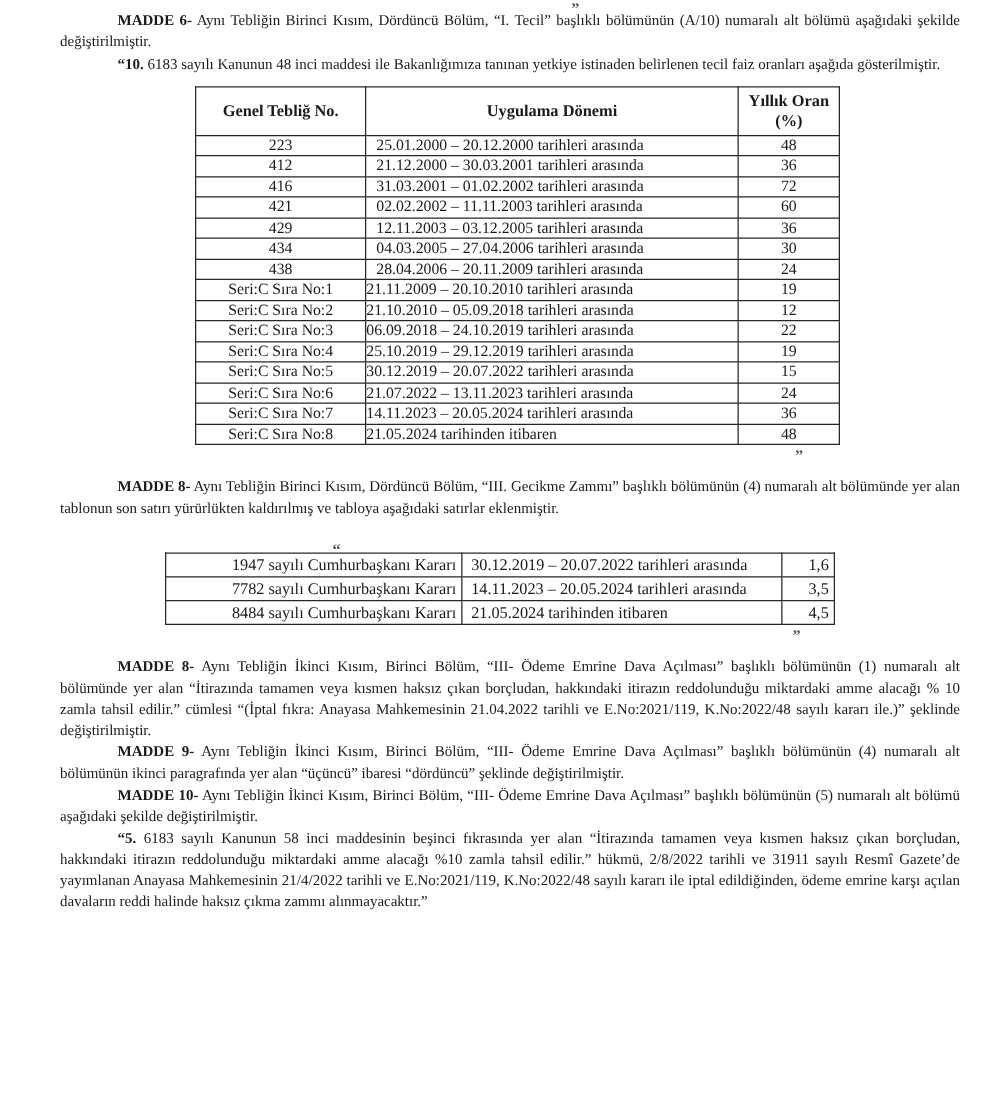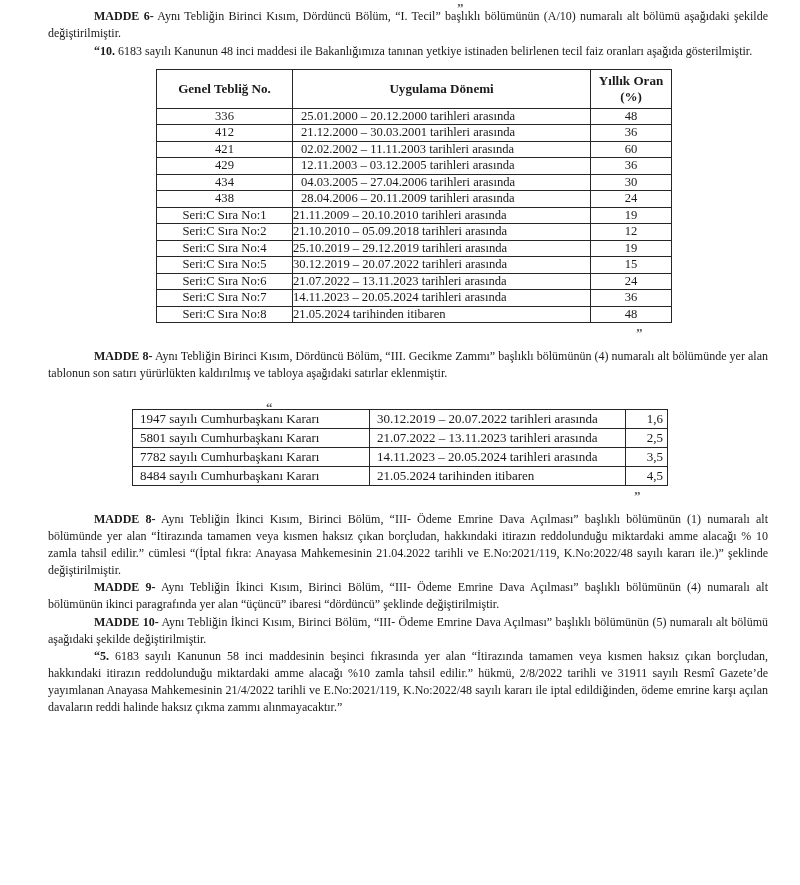--- a/index.html
+++ b/index.html
@@ -100,21 +100,21 @@
     padding: 3px 3px;
   }
   table.t1 .c-no   { width: 136px; text-align: center; }
   table.t1 .c-per  { width: 303px; text-align: center; }
   table.t1 .c-rate { width: 77px;  text-align: center; }
 
   table.t1 td.c-per { text-align: left; padding-left: 8px; }
   table.t1 tr.r-series td.c-per { padding-left: 0; }
 
   table.t2 td { font-size: 13px; padding: 1px 4px; }
-  table.t2 .c-karar { width: 239px; text-align: left; padding-left: 7px; }
+  table.t2 .c-karar { width: 239px; text-align: right; padding-left: 7px; }
   table.t2 .c-per2  { width: 262px; text-align: left; padding-left: 7px; }
   table.t2 .c-rate2 { width: 35px;  text-align: right; }
 
   .gap-a { height: 13px; }
   .gap-b { height: 11px; }
   .gap-c { height: 13px; }
 </style>
 </head>
 <body>
 
@@ -135,30 +135,35 @@
           <th class="c-no">Genel Tebliğ No.</th>
           <th class="c-per">Uygulama Dönemi</th>
           <th class="c-rate">
             <span>Yıllık Oran</span><br>
             <span>(%)</span>
           </th>
         </tr>
       </thead>
       <tbody>
         <tr>
-            <td class="c-no">336</td>
+            <td class="c-no">223</td>
             <td class="c-per">25.01.2000 – 20.12.2000 tarihleri arasında</td>
             <td class="c-rate">48</td>
           </tr>
         <tr>
             <td class="c-no">412</td>
             <td class="c-per">21.12.2000 – 30.03.2001 tarihleri arasında</td>
             <td class="c-rate">36</td>
           </tr>
         <tr>
+            <td class="c-no">416</td>
+            <td class="c-per">31.03.2001 – 01.02.2002 tarihleri arasında</td>
+            <td class="c-rate">72</td>
+          </tr>
+        <tr>
             <td class="c-no">421</td>
             <td class="c-per">02.02.2002 – 11.11.2003 tarihleri arasında</td>
             <td class="c-rate">60</td>
           </tr>
         <tr>
             <td class="c-no">429</td>
             <td class="c-per">12.11.2003 – 03.12.2005 tarihleri arasında</td>
             <td class="c-rate">36</td>
           </tr>
         <tr>
@@ -175,20 +180,25 @@
             <td class="c-no">Seri:C Sıra No:1</td>
             <td class="c-per">21.11.2009 – 20.10.2010 tarihleri arasında</td>
             <td class="c-rate">19</td>
           </tr>
         <tr class="r-series">
             <td class="c-no">Seri:C Sıra No:2</td>
             <td class="c-per">21.10.2010 – 05.09.2018 tarihleri arasında</td>
             <td class="c-rate">12</td>
           </tr>
         <tr class="r-series">
+            <td class="c-no">Seri:C Sıra No:3</td>
+            <td class="c-per">06.09.2018 – 24.10.2019 tarihleri arasında</td>
+            <td class="c-rate">22</td>
+          </tr>
+        <tr class="r-series">
             <td class="c-no">Seri:C Sıra No:4</td>
             <td class="c-per">25.10.2019 – 29.12.2019 tarihleri arasında</td>
             <td class="c-rate">19</td>
           </tr>
         <tr class="r-series">
             <td class="c-no">Seri:C Sıra No:5</td>
             <td class="c-per">30.12.2019 – 20.07.2022 tarihleri arasında</td>
             <td class="c-rate">15</td>
           </tr>
         <tr class="r-series">
@@ -226,25 +236,20 @@
 
   <div class="tbl-wrap-2">
     <table class="t2">
       <tbody>
         <tr>
             <td class="c-karar">1947 sayılı Cumhurbaşkanı Kararı</td>
             <td class="c-per2">30.12.2019 – 20.07.2022 tarihleri arasında</td>
             <td class="c-rate2">1,6</td>
           </tr>
         <tr>
-            <td class="c-karar">5801 sayılı Cumhurbaşkanı Kararı</td>
-            <td class="c-per2">21.07.2022 – 13.11.2023 tarihleri arasında</td>
-            <td class="c-rate2">2,5</td>
-          </tr>
-        <tr>
             <td class="c-karar">7782 sayılı Cumhurbaşkanı Kararı</td>
             <td class="c-per2">14.11.2023 – 20.05.2024 tarihleri arasında</td>
             <td class="c-rate2">3,5</td>
           </tr>
         <tr>
             <td class="c-karar">8484 sayılı Cumhurbaşkanı Kararı</td>
             <td class="c-per2">21.05.2024 tarihinden itibaren</td>
             <td class="c-rate2">4,5</td>
           </tr>
       </tbody>

